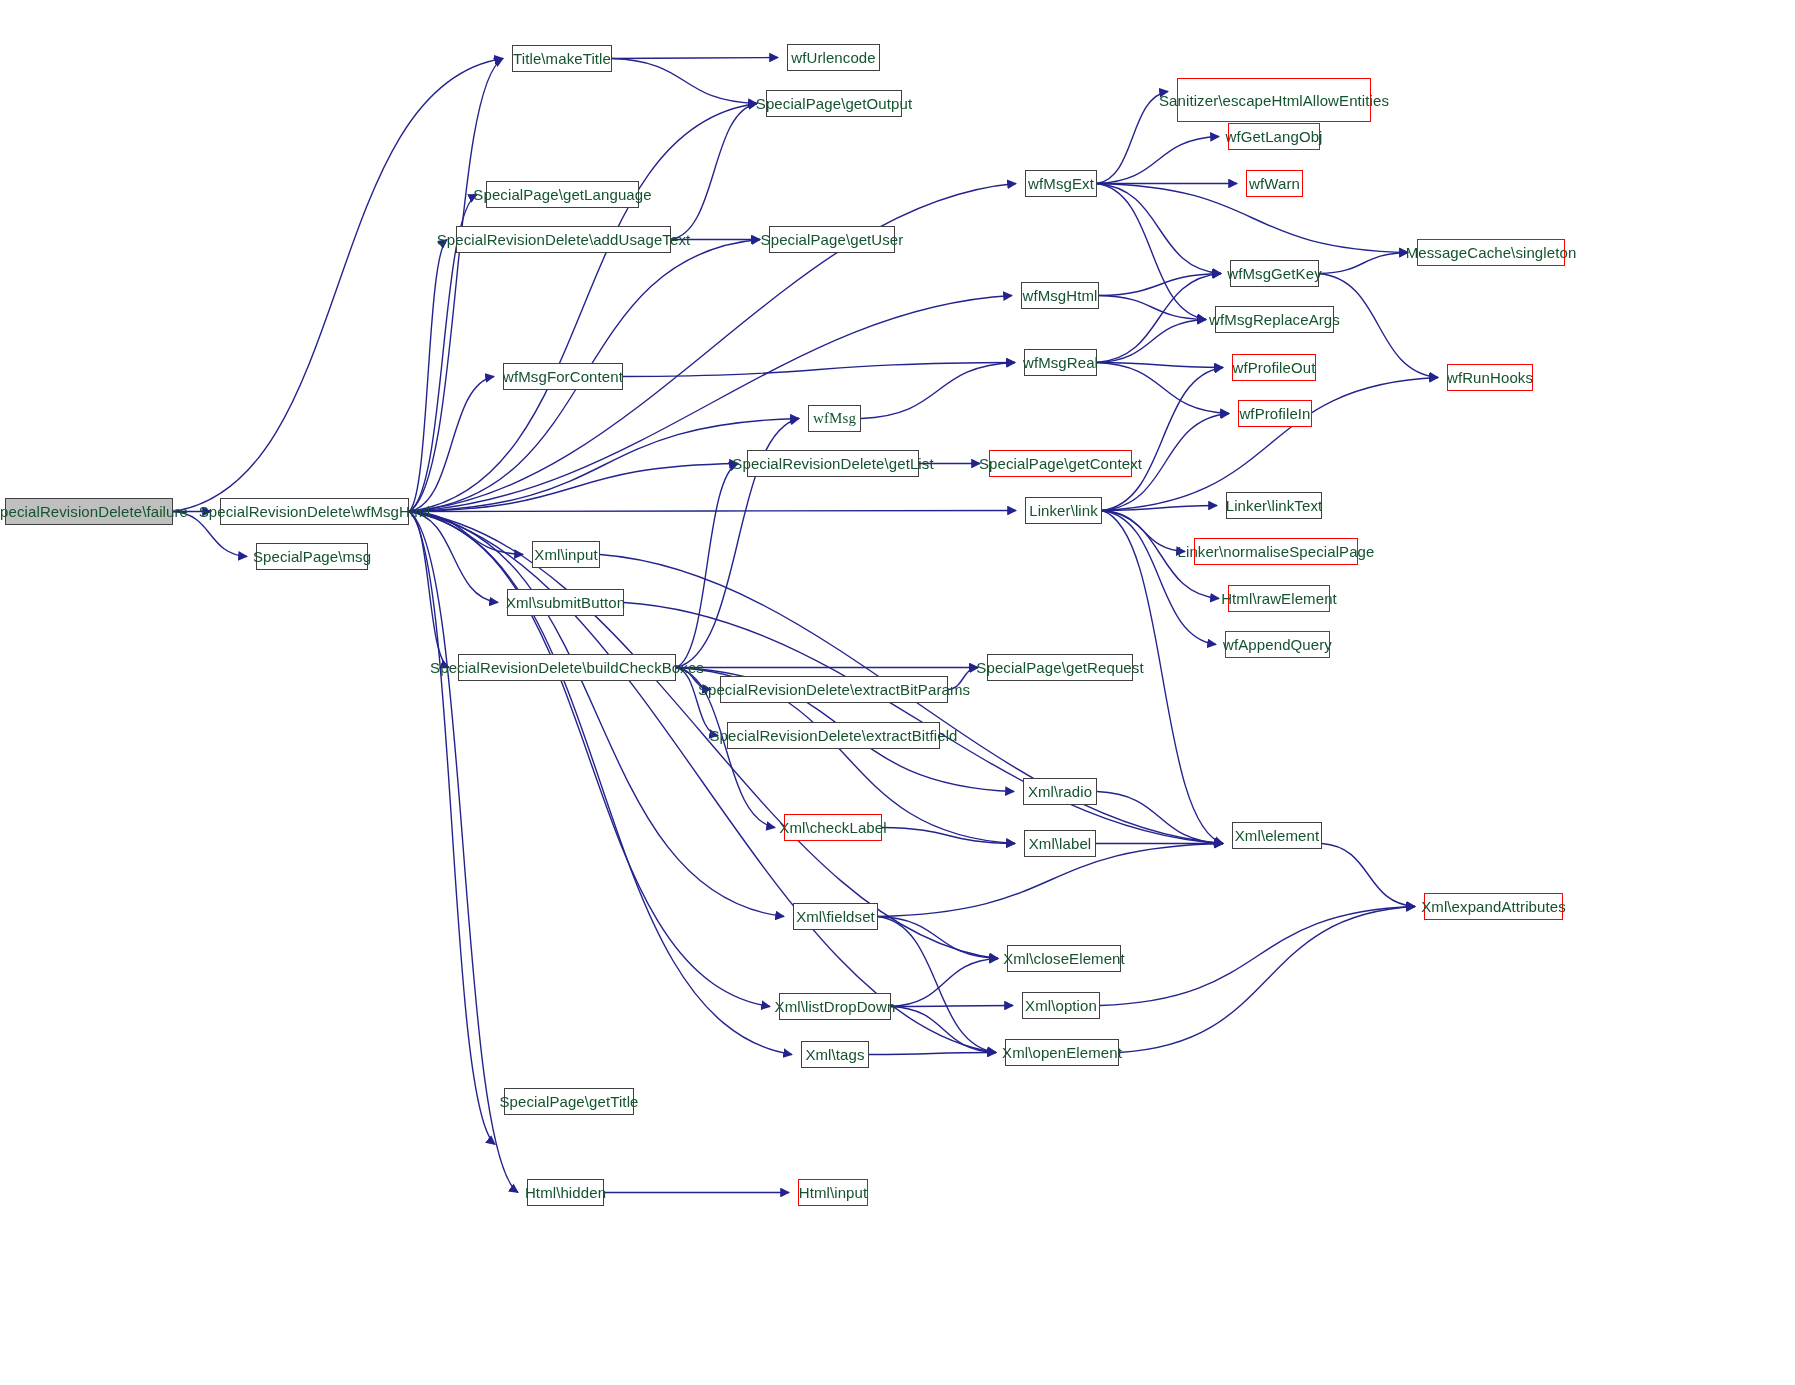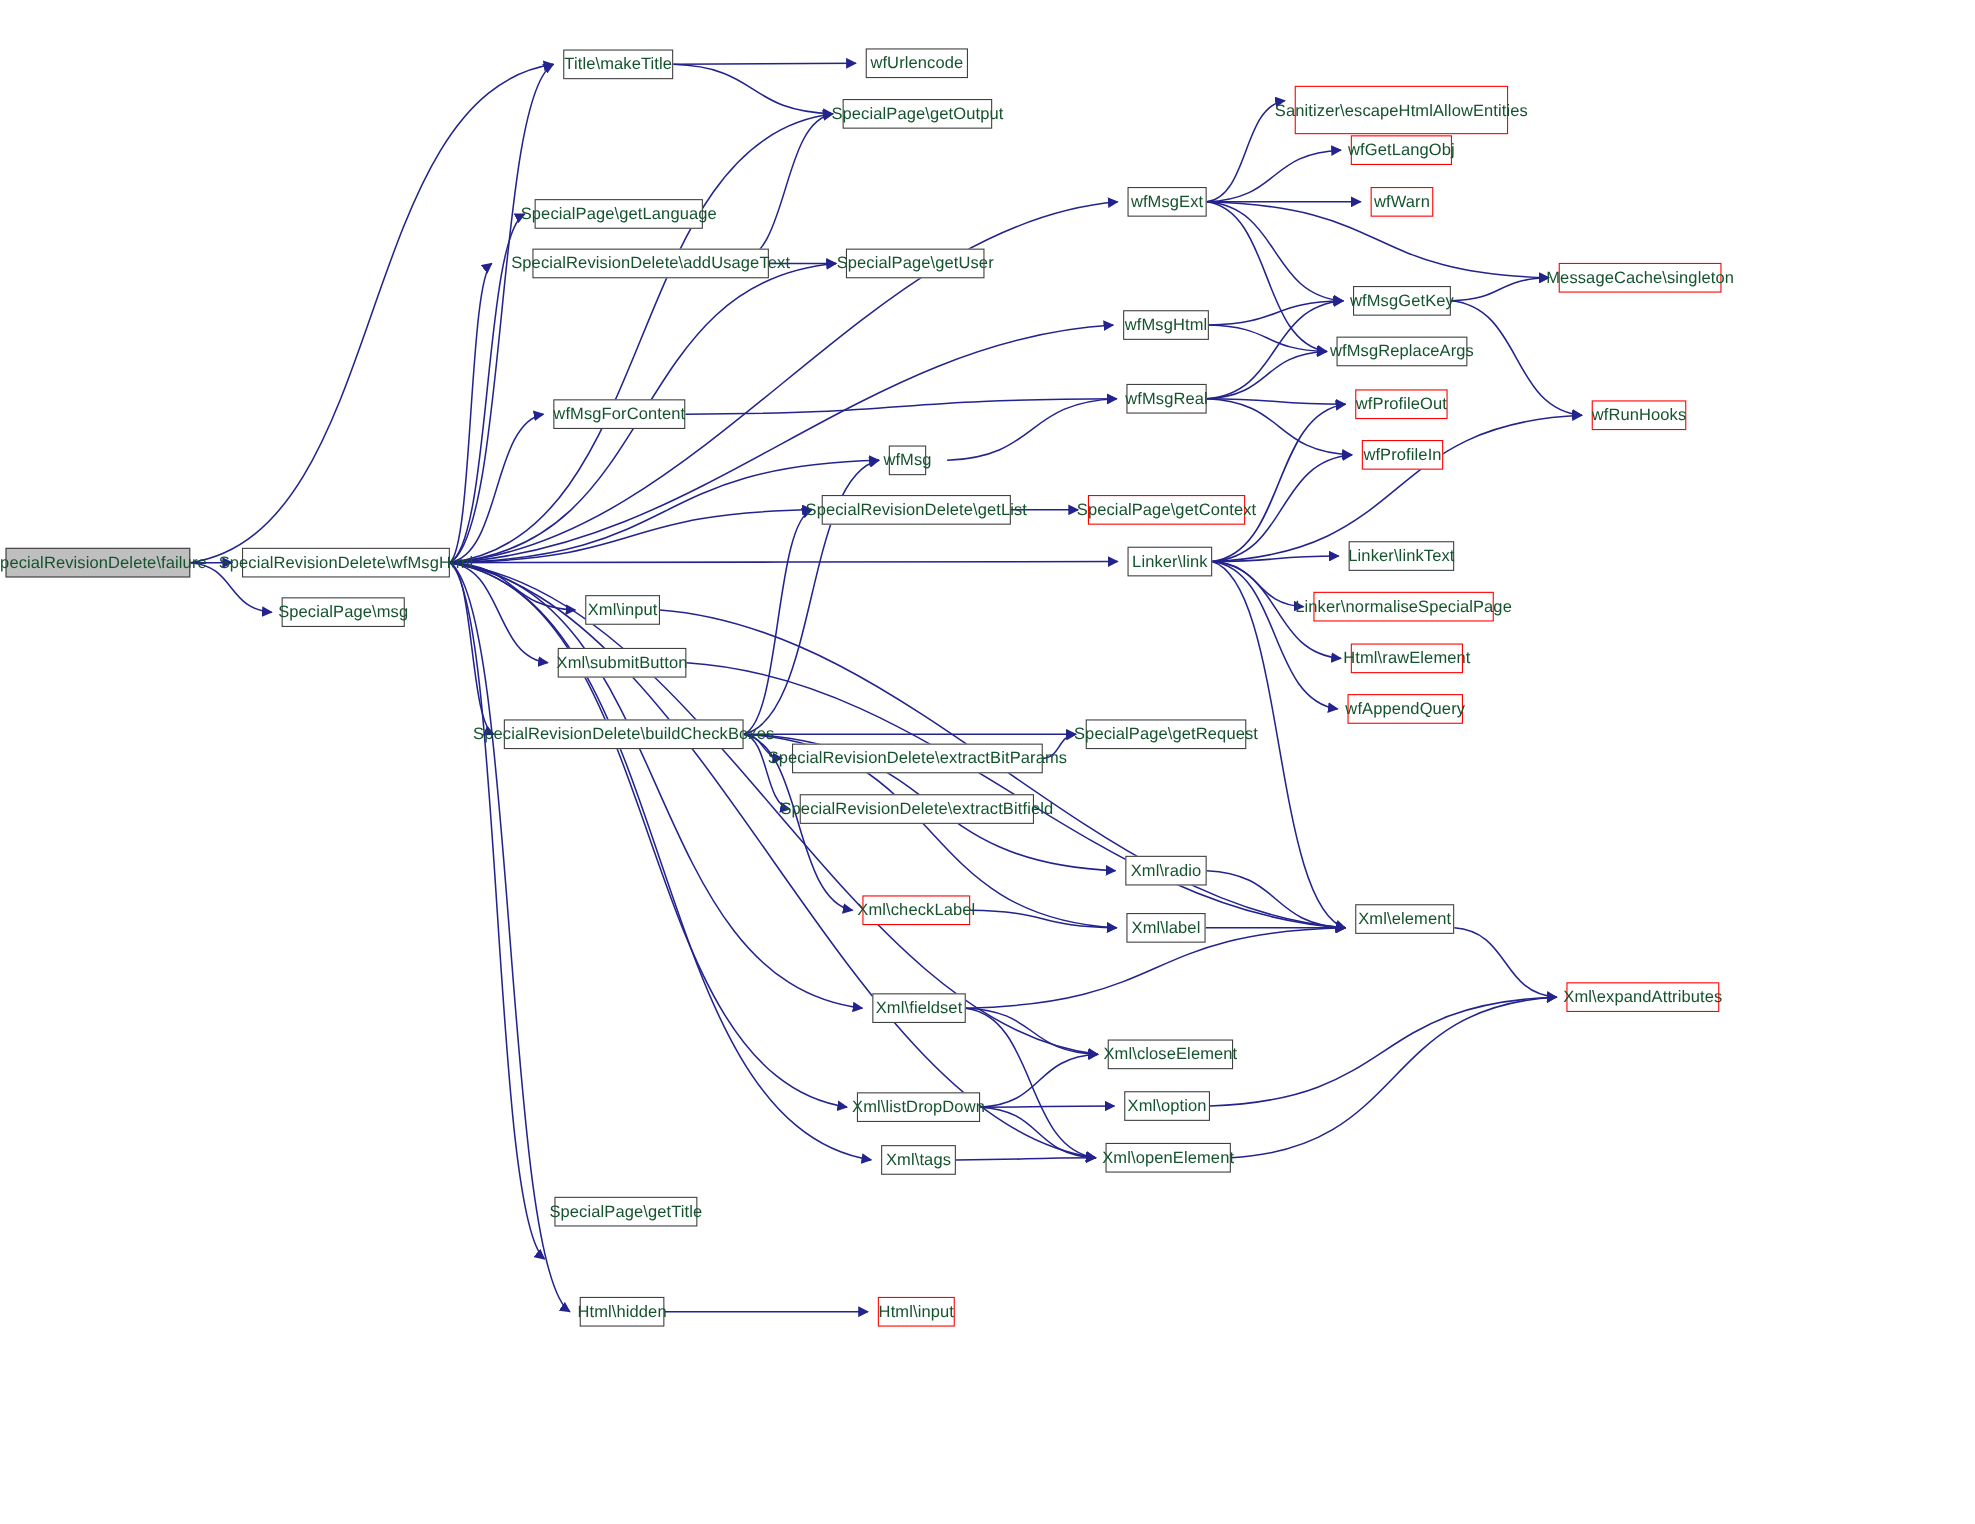--- a/index.html
+++ b/index.html
@@ -154,21 +154,21 @@
       </div>
       <div class="node" style="left: 766px; top: 90px; width: 136px; height: 27px;">
         <span class="node-label">SpecialPage\getOutput</span>
       </div>
       <div class="node" style="left: 787px; top: 44px; width: 93px; height: 27px;">
         <span class="node-label">wfUrlencode</span>
       </div>
       <div class="node" style="left: 486px; top: 181px; width: 153px; height: 27px;">
         <span class="node-label">SpecialPage\getLanguage</span>
       </div>
-      <div class="node" style="left: 456px; top: 226px; width: 215px; height: 27px; margin-left: 28px;">
+      <div class="node" style="left: 456px; top: 226px; width: 215px; height: 27px;">
         <span class="node-label">SpecialRevisionDelete\addUsageText</span>
       </div>
       <div class="node" style="left: 769px; top: 226px; width: 126px; height: 27px;">
         <span class="node-label">SpecialPage\getUser</span>
       </div>
       <div class="node" style="left: 1025px; top: 170px; width: 72px; height: 27px;">
         <span class="node-label">wfMsgExt</span>
       </div>
       <div class="node red" style="left: 1177px; top: 78px; width: 194px; height: 44px;">
         <span class="node-label">Sanitizer\escapeHtmlAllowEntities</span>
@@ -199,21 +199,21 @@
       </div>
       <div class="node red" style="left: 1232px; top: 354px; width: 84px; height: 27px;">
         <span class="node-label">wfProfileOut</span>
       </div>
       <div class="node red" style="left: 1238px; top: 400px; width: 74px; height: 27px;">
         <span class="node-label">wfProfileIn</span>
       </div>
       <div class="node red" style="left: 1447px; top: 364px; width: 86px; height: 27px;">
         <span class="node-label">wfRunHooks</span>
       </div>
-      <div class="node" style="left: 808px; top: 405px; width: 34px; height: 27px;">
+      <div class="node" style="left: 808px; top: 405px; width: 53px; height: 27px; font-family: Liberation Serif, serif;">
         <span class="node-label">wfMsg</span>
       </div>
       <div class="node" style="left: 747px; top: 450px; width: 172px; height: 27px;">
         <span class="node-label">SpecialRevisionDelete\getList</span>
       </div>
       <div class="node red" style="left: 989px; top: 450px; width: 143px; height: 27px;">
         <span class="node-label">SpecialPage\getContext</span>
       </div>
       <div class="node" style="left: 1025px; top: 497px; width: 77px; height: 27px;">
         <span class="node-label">Linker\link</span>

